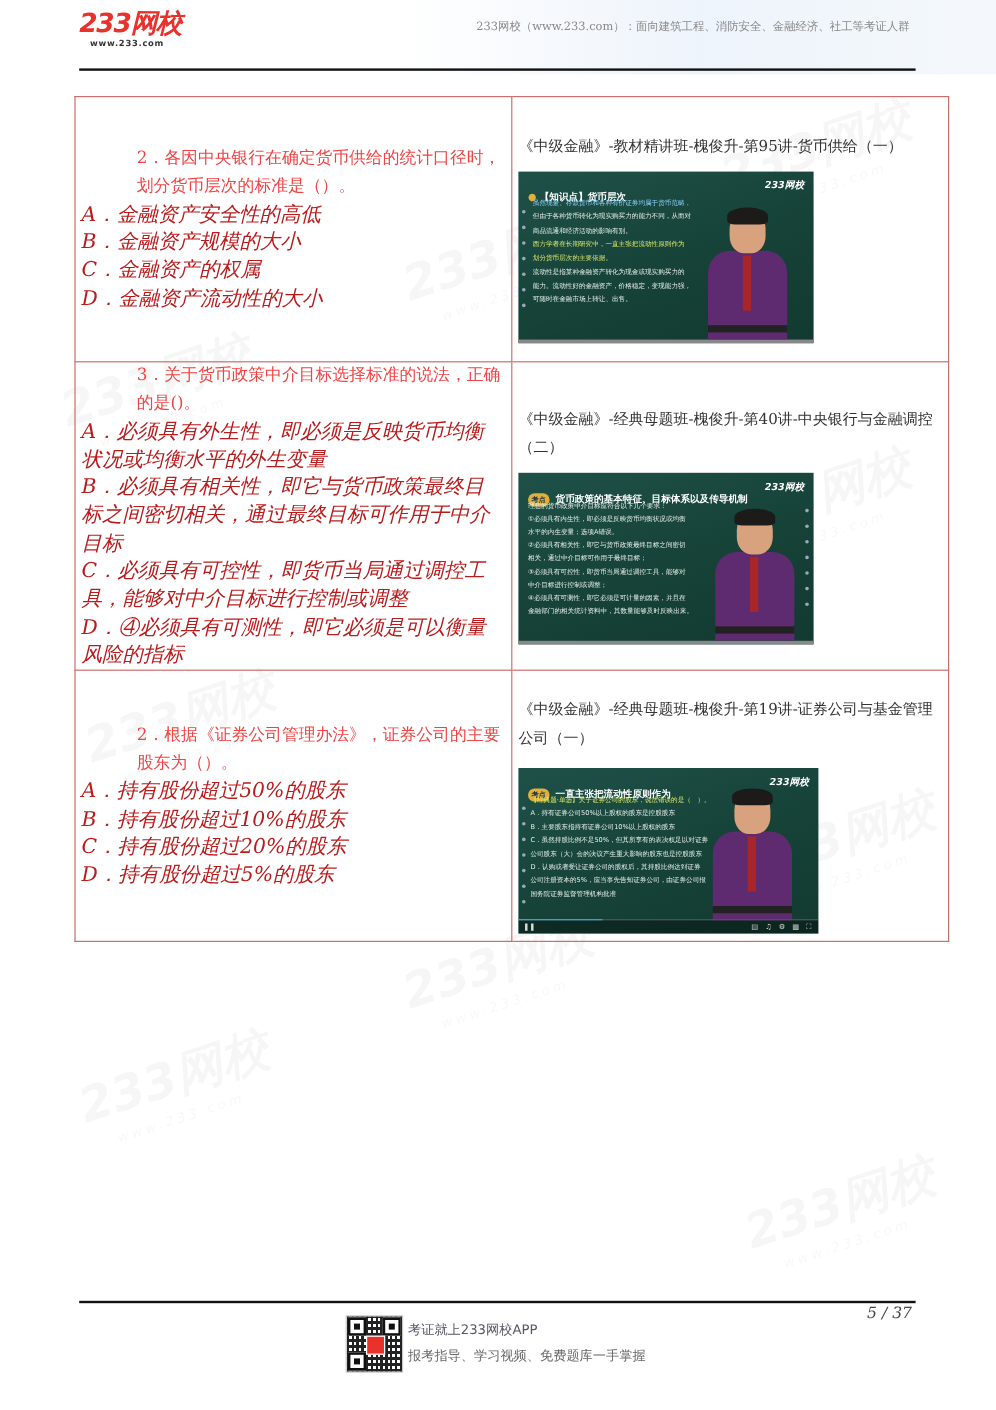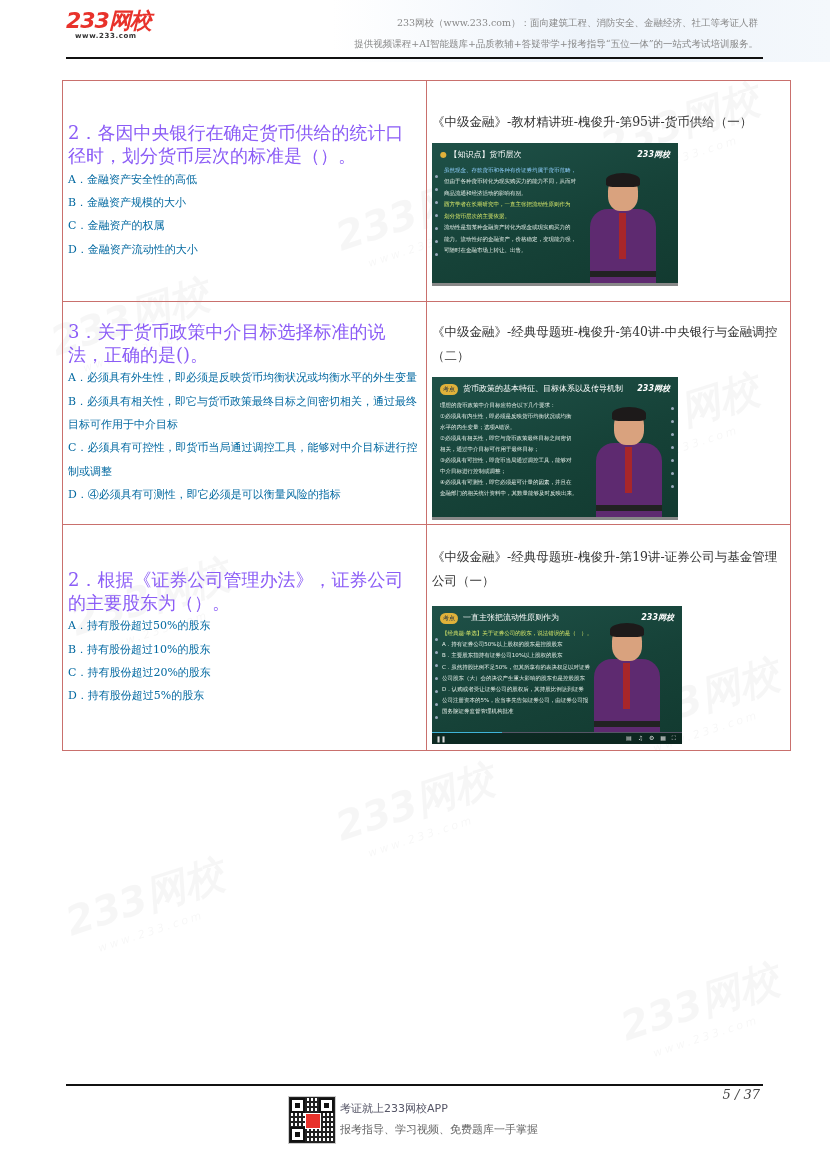--- a/index.html
+++ b/index.html
@@ -14,26 +14,26 @@
     font-size:22px; color:#e8322b; letter-spacing:-1px; line-height:22px; }
   .logo-sub { font-family:"DejaVu Sans","Liberation Sans",sans-serif; font-size:7px; color:#333; font-weight:bold;
     margin-left:9px; letter-spacing:0.6px; line-height:8px; }
   .header-text { position:absolute; right:72px; top:12px; text-align:right; font-size:9.5px; color:#888; line-height:21px; }
   .header-rule { position:absolute; left:66px; top:57px; width:697px; height:2px; background:#111; }
 
   table.qtable { position:absolute; left:62px; top:80px; width:706px; border-collapse:collapse; table-layout:fixed; }
   table.qtable td { border:1px solid #c9706d; vertical-align:middle; padding:0; }
   td.qcell { width:352px; padding:0 6px 0 5px !important; }
   td.vcell { width:352px; padding:4px 6px 4px 5px !important; vertical-align:top; }
-  .qtext { font-size:18px; line-height:23.3px; color:#8b5cf6; }
-  .opt { font-size:11px; line-height:23.3px; color:#0369a1; }
+  .qtext { font-size:14px; line-height:23.3px; color:#ef4444;margin-left:46px; }
+  .opt { font-size:17px; line-height:23.3px; color:#b91c1c;font-style:italic; }
   .vtitle { font-size:12.5px; line-height:23.5px; color:#333; margin-top:14px; }
   .video { margin-top:9px; width:246px; height:140px; position:relative; overflow:hidden;
     background: linear-gradient(160deg, #1f5148 0%, #164238 55%, #123a30 100%); border-bottom:3px solid #888; }
-  .v-head { position:absolute; left:8px; top:6px; font-family:"DejaVu Sans",sans-serif; font-size:8px; color:#fff; font-weight:normal; }
+  .v-head { position:absolute; left:8px; top:16px; font-family:"DejaVu Sans",sans-serif; font-size:8px; color:#fff; font-weight:bold; }
   .v-tag { display:inline-block; background:#e0b13a; color:#234; font-size:6px; padding:1px 3px; border-radius:6px; margin-right:5px; }
   .v-brand { position:absolute; right:8px; top:6px; font-family:"DejaVu Sans",sans-serif; font-size:8px; color:#fff; font-style:italic; font-weight:bold; }
   .v-lines { position:absolute; left:12px; top:22px; width:160px; font-family:"DejaVu Sans",sans-serif; font-size:5.5px; color:#e6efe9; line-height:11.5px; }
   .v-lines .hl { color:#d9e96a; }
   .v-lines .bl { color:#8fd0ff; }
   .v-dots { position:absolute; left:3px; top:32px; width:5px; }
   .v-dots i { display:block; width:3px; height:3px; border-radius:50%; background:#9ab; margin-bottom:10px; }
   .presenter { position:absolute; right:20px; bottom:0; width:72px; height:108px; }
   .p-head { position:absolute; left:22px; top:0; width:30px; height:36px; border-radius:45% 45% 40% 40%; background:#d9a27e; }
   .p-hair { position:absolute; left:20px; top:-2px; width:34px; height:14px; border-radius:50% 50% 20% 20%; background:#1d1a1a; }
@@ -75,21 +75,20 @@
 <div class="wm" style="left:65px;top:870px;">233网校<small>www.233.com</small></div>
 <div class="wm" style="left:620px;top:975px;">233网校<small>www.233.com</small></div>
 
 <div class="header">
   <div class="logo">
     <div class="logo-main">233网校</div>
     <div class="logo-sub">www.233.com</div>
   </div>
   <div class="header-text">
     <div>233网校（www.233.com）：面向建筑工程、消防安全、金融经济、社工等考证人群</div>
-    <div>提供视频课程+AI智能题库+品质教辅+答疑带学+报考指导“五位一体”的一站式考试培训服务。</div>
   </div>
   <div class="header-rule"></div>
 </div>
 
 <table class="qtable">
 
   <tbody>
       <tr style="height:221px;">
     <td class="qcell">
       <div class="qtext">2．各因中央银行在确定货币供给的统计口径时，划分货币层次的标准是（）。</div>

